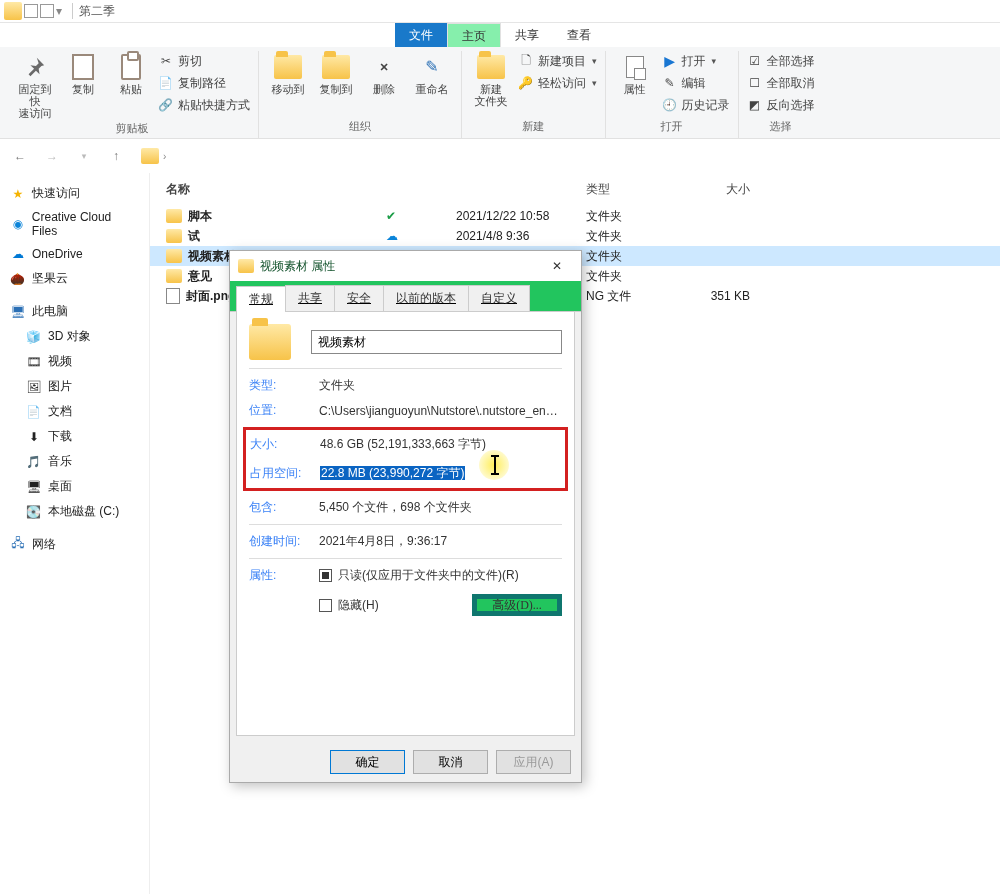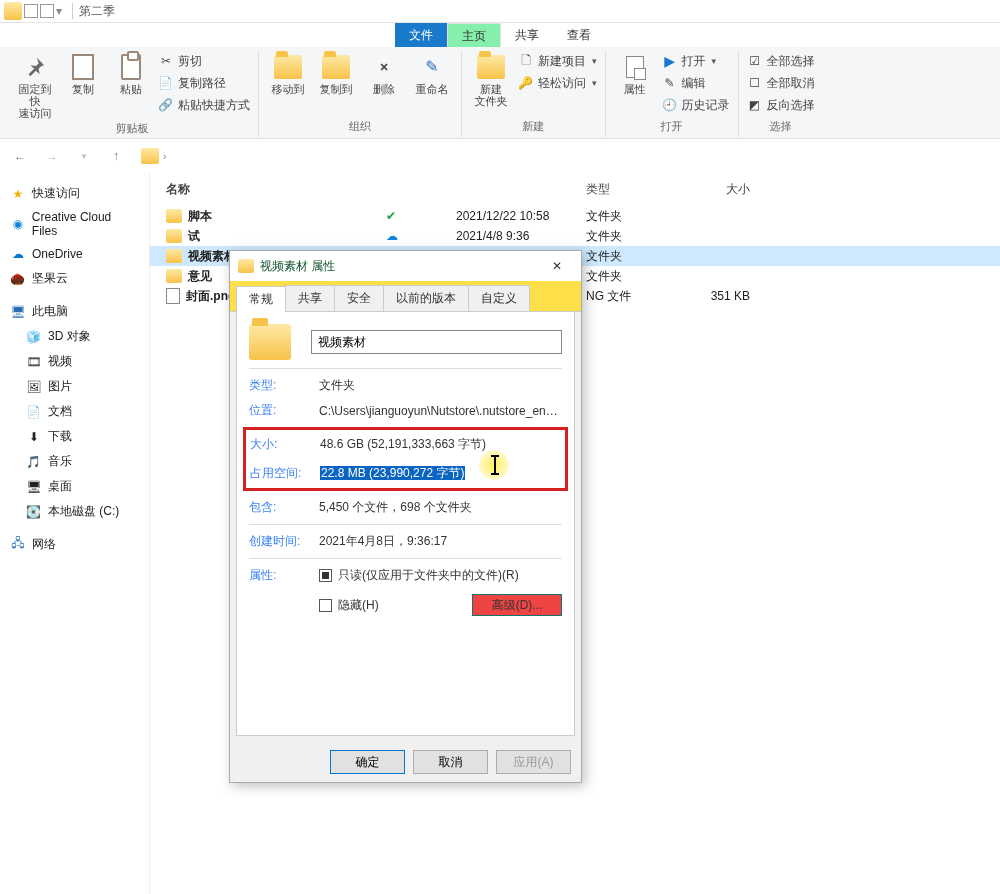--- a/index.html
+++ b/index.html
@@ -81,21 +81,21 @@
 .row .pngico { width:14px;height:16px;border:1px solid #888;background:#fff; }
 .status-ok { color:#1a9c46; }
 .status-cloud { color:#0a84d9; }
 
 
 .dialog { position: absolute; left: 229px; top: 250px; width: 353px; height: 533px; background: #f0f0f0; border: 1px solid #aaa; box-shadow: 3px 3px 12px rgba(0,0,0,0.25); display:flex; flex-direction:column;}
 .dlg-title { height: 30px; display:flex; align-items:center; padding: 0 4px 0 8px; background:#fff;}
 .dlg-title .dfico { width:16px;height:14px;background:linear-gradient(#ffe9a6,#f7c349);border-radius:2px; margin-right:6px;}
 .dlg-title .txt { flex:1; color:#14532d; }
 .dlg-title .close { width:40px; height:28px; display:flex;align-items:center;justify-content:center; font-size:14px; color:#333;}
-.dlg-tabs { display:flex; border-bottom:1px solid #ccc; background:#fde047; padding: 4px 6px 0 6px; gap:0;}
+.dlg-tabs { display:flex; border-bottom:1px solid #ccc; background:#22c55e; padding: 4px 6px 0 6px; gap:0;text-decoration:underline;}
 .dlg-tab { padding: 4px 12px; border:1px solid #ccc; border-bottom:none; background:#f0f0f0; font-size:12px; color:#333; margin-right:-1px;}
 .dlg-tab.active { background:#fff; position:relative; top:1px; }
 .dlg-body { flex:1; background:#fff; margin: 0 6px 6px 6px; border:1px solid #ccc; border-top:none; padding: 12px; position:relative;}
 .dlg-row { display:flex; align-items:center; margin-bottom: 8px; }
 .dlg-row .lab { width: 70px; color:#3b82f6; }
 .dlg-row .val { flex:1; color:#333; white-space:nowrap; overflow:hidden; text-overflow:ellipsis;}
 .dlg-hr { border:none; border-top:1px solid #ddd; margin: 8px 0;}
 .dlg-folder-ico { width:42px;height:36px;background:linear-gradient(#ffe9a6,#f7c349);border-radius:3px;position:relative;margin-right:20px;}
 .dlg-folder-ico::before{content:"";position:absolute;top:-6px;left:3px;width:16px;height:8px;background:#f7c349;border-radius:2px 2px 0 0;}
 .dlg-name-input { flex:1; height:24px; border:1px solid #888; padding:2px 6px; font-size:12px;}
@@ -104,21 +104,21 @@
 .yellow-spot { position:absolute; width:30px; height:30px; border-radius:50%; background: radial-gradient(rgba(255,235,59,0.85), rgba(255,235,59,0)); pointer-events:none;}
 .cursor-ibeam { position:absolute; width:2px; height:18px; background:#000; }
 .cursor-ibeam::before,.cursor-ibeam::after{content:"";position:absolute;left:-3px;width:8px;height:2px;background:#000;}
 .cursor-ibeam::before{top:-1px;} .cursor-ibeam::after{bottom:-1px;}
 .chk { width:13px;height:13px;border:1px solid #555; display:inline-flex;align-items:center;justify-content:center;margin-right:6px;}
 .chk.ind::after{content:"";width:7px;height:7px;background:#333;}
 .dlg-buttons { display:flex; justify-content:flex-end; gap:8px; padding: 8px 10px;}
 .dlg-btn { width:75px; height:24px; border:1px solid #adadad; background:#e1e1e1; font-size:12px; display:flex;align-items:center;justify-content:center;}
 .dlg-btn.default { border-color:#0078d4; }
 .dlg-btn.disabled { color:#999; }
-.adv-btn { width:90px; height:22px; border:1px solid #0f766e; background:#ef4444; font-size:12px; display:inline-flex;align-items:center;justify-content:center;}
+.adv-btn { width:90px; height:22px; border:5px solid #0f766e; background:#22c55e; font-size:12px; display:inline-flex;align-items:center;justify-content:center;font-family:Liberation Serif, serif;}
 .chev{font-size:9px;color:#555;margin-left:2px;}
 </style>
 </head>
 <body>
 
 <div class="titlebar">
   <div class="qat">
     <span class="folder-chip"></span>
     <span class="qat-check"></span>
     <span class="qat-check"></span>

